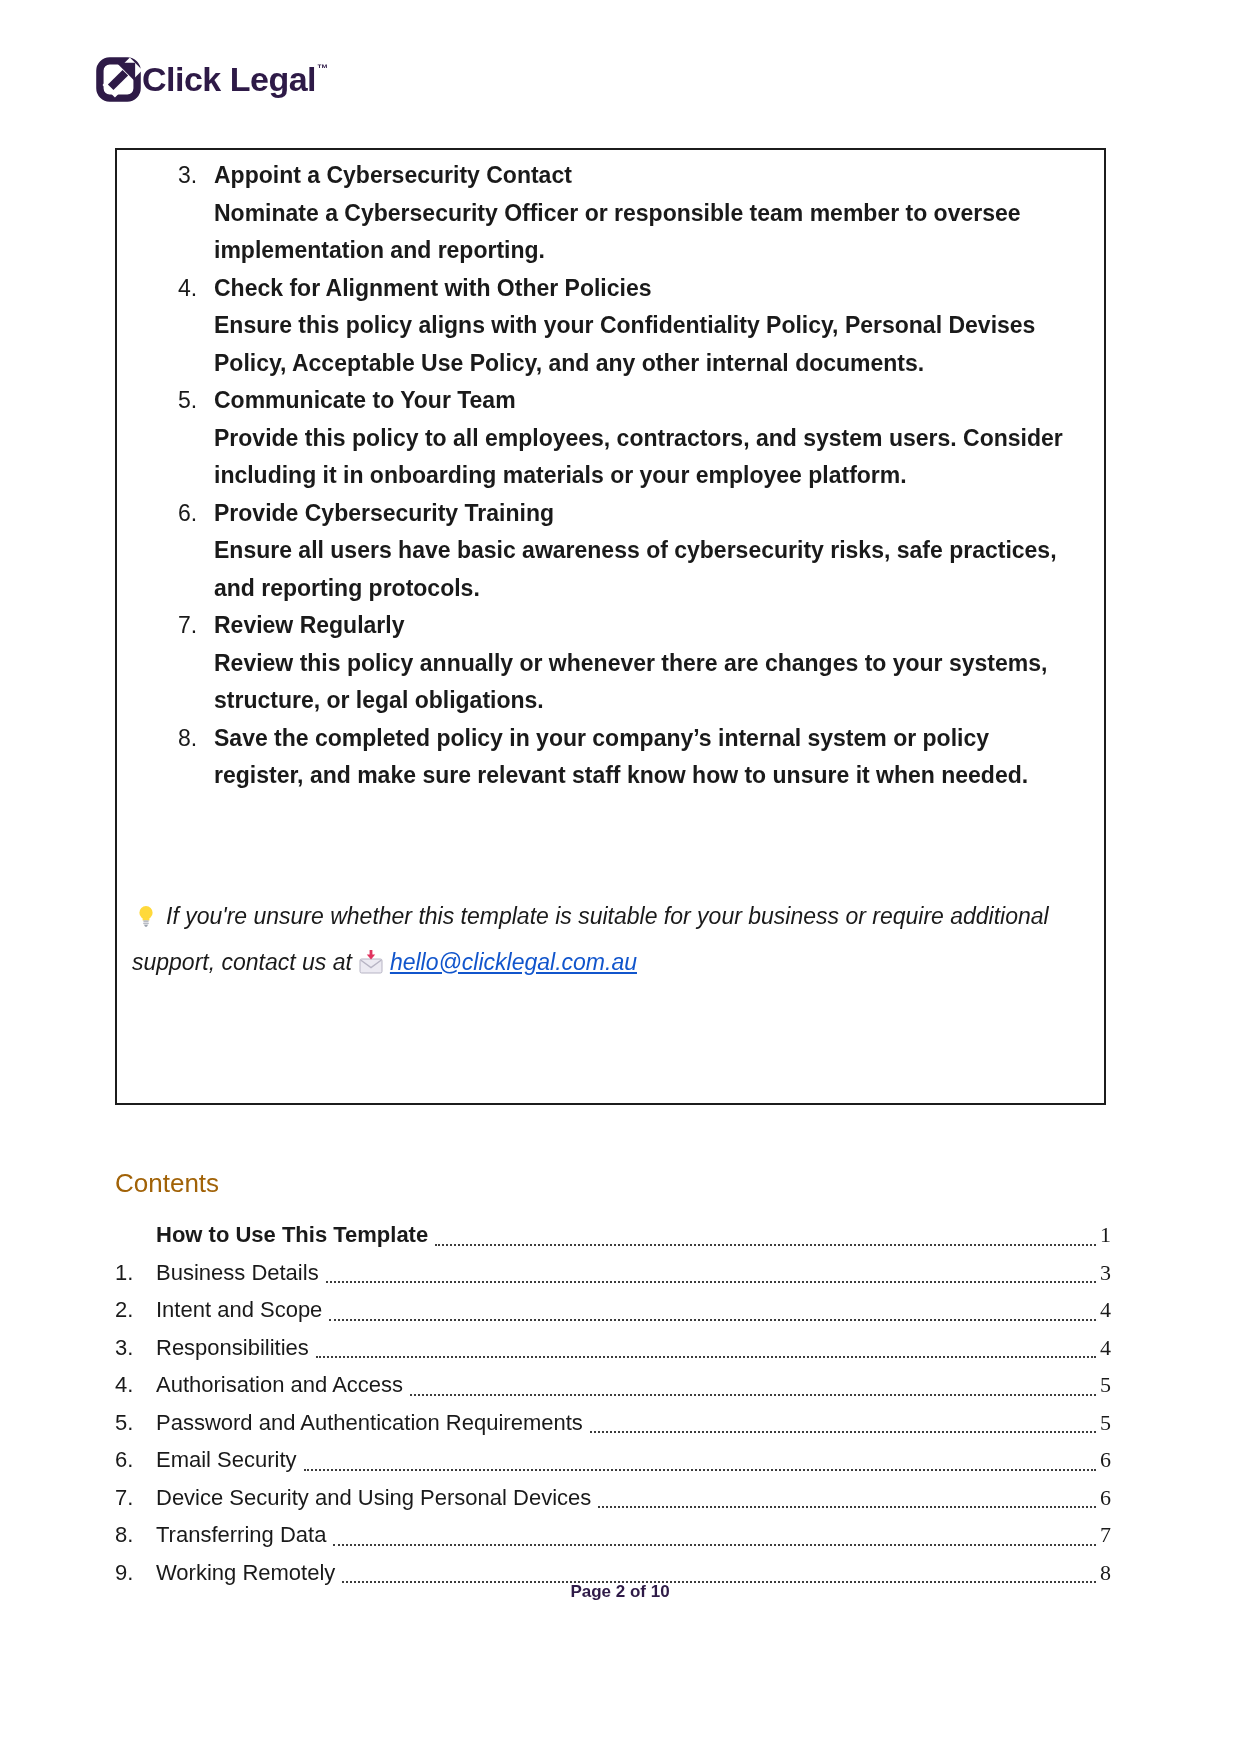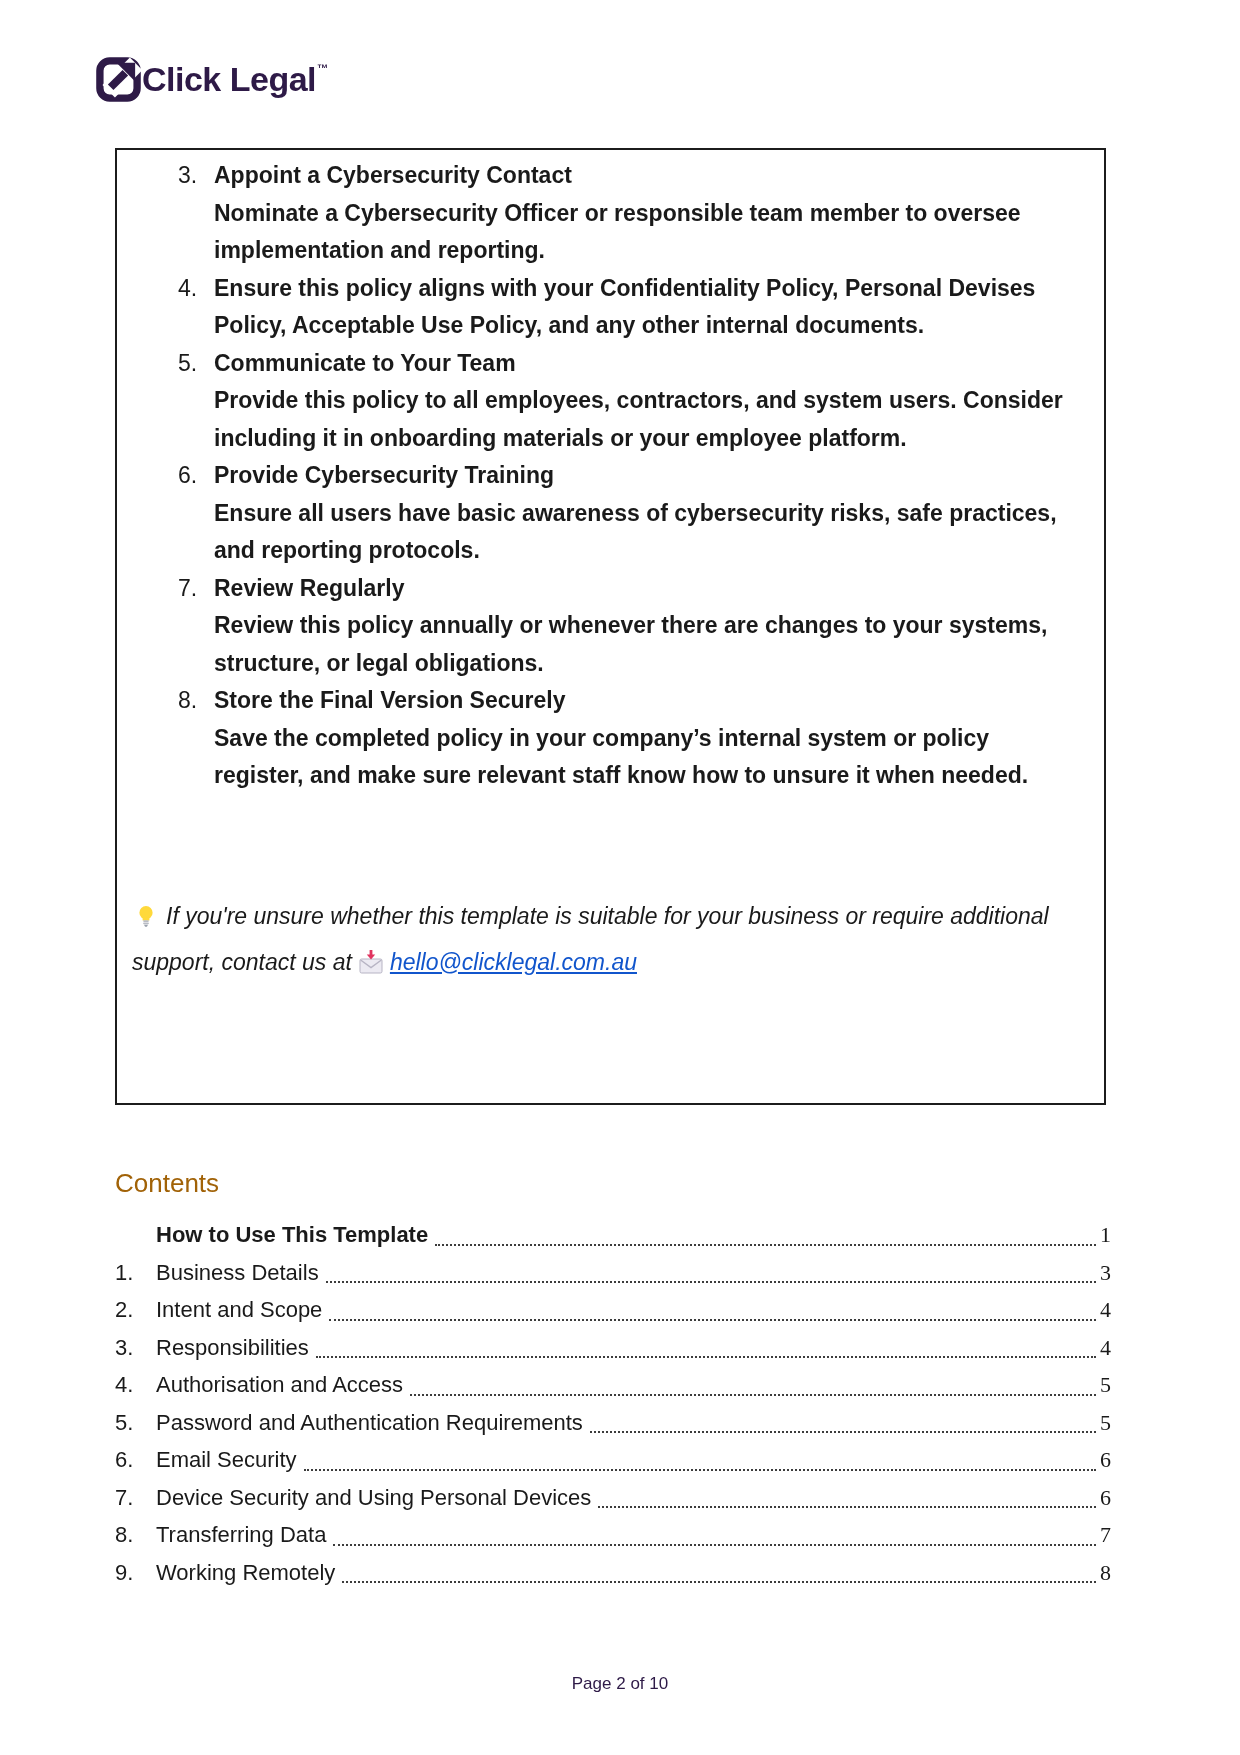--- a/index.html
+++ b/index.html
@@ -67,23 +67,23 @@
     align-self:flex-end;
     position:relative; bottom:8px;
   }
   .toc-page {
     font-family:"Liberation Serif", serif;
     font-size:22px; flex:0 0 auto;
   }
 
   
   .footer {
-    position:absolute; left:0; top:1674px; width:1240px;
+    position:absolute; left:0; top:1582px; width:1240px;
     text-align:center;
-    font-size:17px; font-weight:400; color:#2e1a47;
+    font-size:17px; font-weight:700; color:#2e1a47;
   }
 </style>
 </head>
 <body>
 
 <div class="page">
 
   <div class="logo">
     <svg class="logo-icon" viewBox="0 0 48 48">
       <rect x="5" y="5" width="38" height="38" rx="10" fill="none" stroke="#2e1a47" stroke-width="7.5"></rect>
@@ -102,20 +102,21 @@
       <li class="howto-item">
         <span class="howto-num">3.</span>
         <div class="howto-text">
           <div class="howto-title">Appoint a Cybersecurity Contact</div>
           <div class="howto-body">Nominate a Cybersecurity Officer or responsible team member to oversee implementation and reporting.</div>
         </div>
       </li>
       <li class="howto-item">
         <span class="howto-num">4.</span>
         <div class="howto-text">
+          <div class="howto-title">Check for Alignment with Other Policies</div>
           <div class="howto-body">Ensure this policy aligns with your Confidentiality Policy, Personal Devises Policy, Acceptable Use Policy, and any other internal documents.</div>
         </div>
       </li>
       <li class="howto-item">
         <span class="howto-num">5.</span>
         <div class="howto-text">
           <div class="howto-title">Communicate to Your Team</div>
           <div class="howto-body">Provide this policy to all employees, contractors, and system users. Consider including it in onboarding materials or your employee platform.</div>
         </div>
       </li>
@@ -129,21 +130,20 @@
       <li class="howto-item">
         <span class="howto-num">7.</span>
         <div class="howto-text">
           <div class="howto-title">Review Regularly</div>
           <div class="howto-body">Review this policy annually or whenever there are changes to your systems, structure, or legal obligations.</div>
         </div>
       </li>
       <li class="howto-item">
         <span class="howto-num">8.</span>
         <div class="howto-text">
-          <div class="howto-title">Store the Final Version Securely</div>
           <div class="howto-body">Save the completed policy in your company’s internal system or policy register, and make sure relevant staff know how to unsure it when needed.</div>
         </div>
       </li>
     </ol>
 
     <p class="tip">
       <svg class="emoji-svg" width="24" height="24" viewBox="0 0 24 24">
         <circle cx="12" cy="8.7" r="6.6" fill="#ffd93b"></circle>
         <path d="M8.6 13.5 h6.8 v3 h-6.8 z" fill="#ffd93b"></path>
         <rect x="9.1" y="16.2" width="5.8" height="1.7" rx="0.8" fill="#b9bcc4"></rect>

